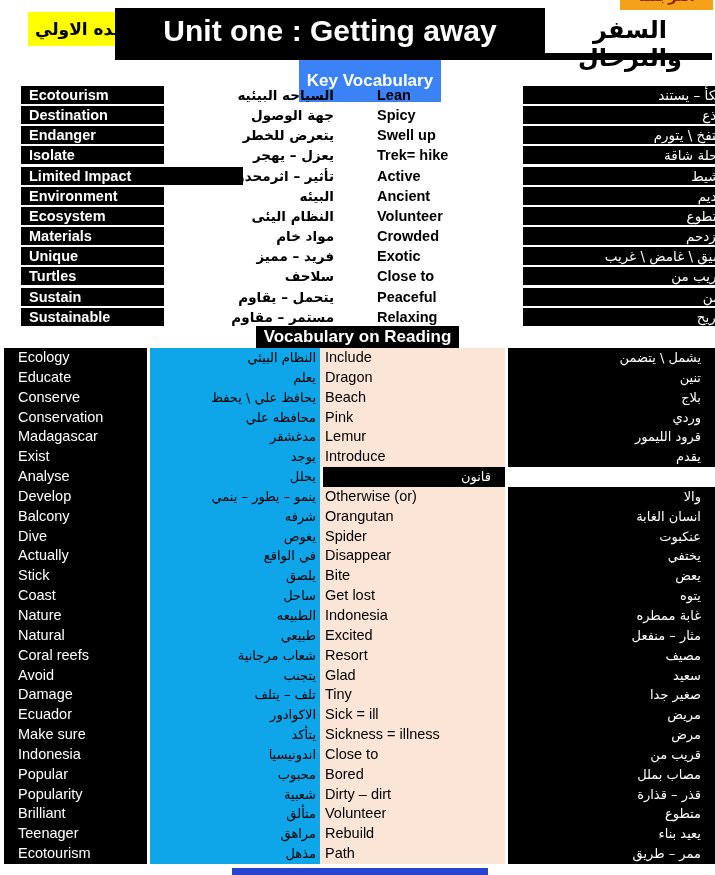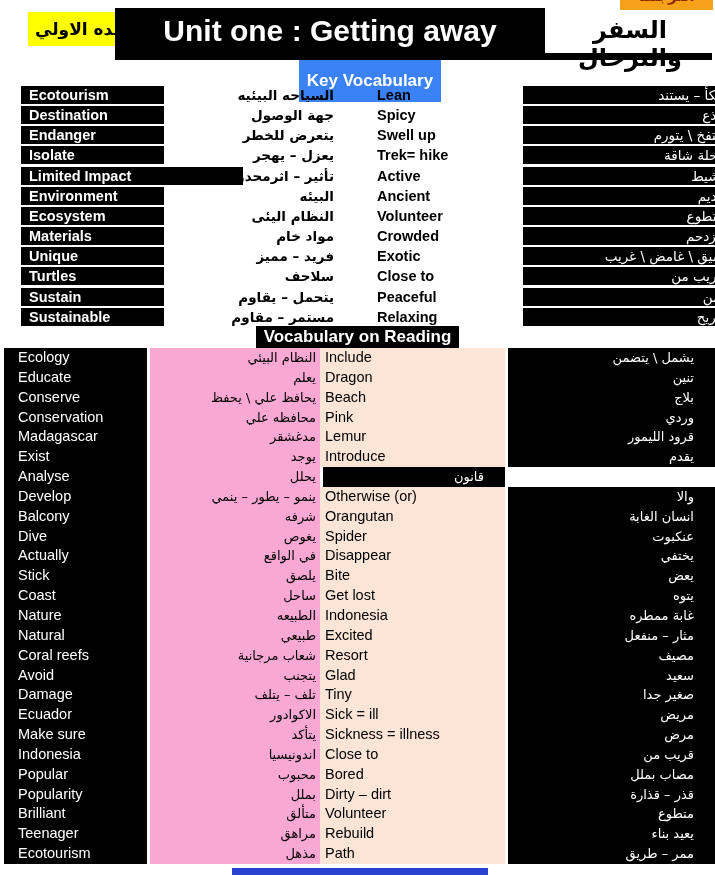--- a/index.html
+++ b/index.html
@@ -39,23 +39,23 @@
   .t1 .ar2{position:absolute;left:507px;right:2px;top:1px;height:18px;line-height:18px;
         background:#000;color:#fff;font-size:13.5px;padding-right:5px;box-sizing:border-box;
         white-space:nowrap;}
   
   .t2{position:absolute;top:348px;left:0;width:715px;}
   .t2 .vrow{display:grid;grid-template-columns:150px 170px 185px 210px;height:19.85px;
         line-height:19.85px;}
   .t2 .cell{box-sizing:border-box;white-space:nowrap;overflow:hidden;}
   .t2 .en1{background:#000;color:#fff;border-left:4px solid #fff;border-right:3px solid #fff;
         padding-left:14px;font-size:14.5px;}
-  .t2 .ar1{background:#f9a8d4;color:#000;padding-right:4px;font-size:13px;}
+  .t2 .ar1{background:#0ea5e9;color:#000;padding-right:4px;font-size:13px;}
   .t2 .en2{background:#FBE5D6;color:#000;padding-left:5px;font-size:14.5px;}
-  .t2 .ar2{background:#000;color:#fff;border-left:3px solid #fff;padding-right:21px;font-size:13px;}
+  .t2 .ar2{background:#000;color:#fff;border-left:3px solid #fff;padding-right:14px;font-size:13px;}
   
   .t1 .ar1,.t1 .ar2,.t2 .ar1,.t2 .ar2{font-family:"DejaVu Sans",sans-serif;}
   
   .footer-bar{position:absolute;left:232px;top:868px;width:256px;height:7px;background:#2743D0;}
 </style>
 </head>
 <body>
 
 <div class="page">
 
@@ -277,21 +277,21 @@
         <div class="cell ar2" dir="rtl">قريب من</div>
       </div>
       <div class="vrow">
         <div class="cell en1">Popular</div>
         <div class="cell ar1" dir="rtl">محبوب</div>
         <div class="cell en2">Bored</div>
         <div class="cell ar2" dir="rtl">مصاب بملل</div>
       </div>
       <div class="vrow">
         <div class="cell en1">Popularity</div>
-        <div class="cell ar1" dir="rtl">بملل</div>
+        <div class="cell ar1" dir="rtl">شعبية</div>
         <div class="cell en2">Dirty – dirt</div>
         <div class="cell ar2" dir="rtl">قذر – قذارة</div>
       </div>
       <div class="vrow">
         <div class="cell en1">Brilliant</div>
         <div class="cell ar1" dir="rtl">متألق</div>
         <div class="cell en2">Volunteer</div>
         <div class="cell ar2" dir="rtl">متطوع</div>
       </div>
       <div class="vrow">

